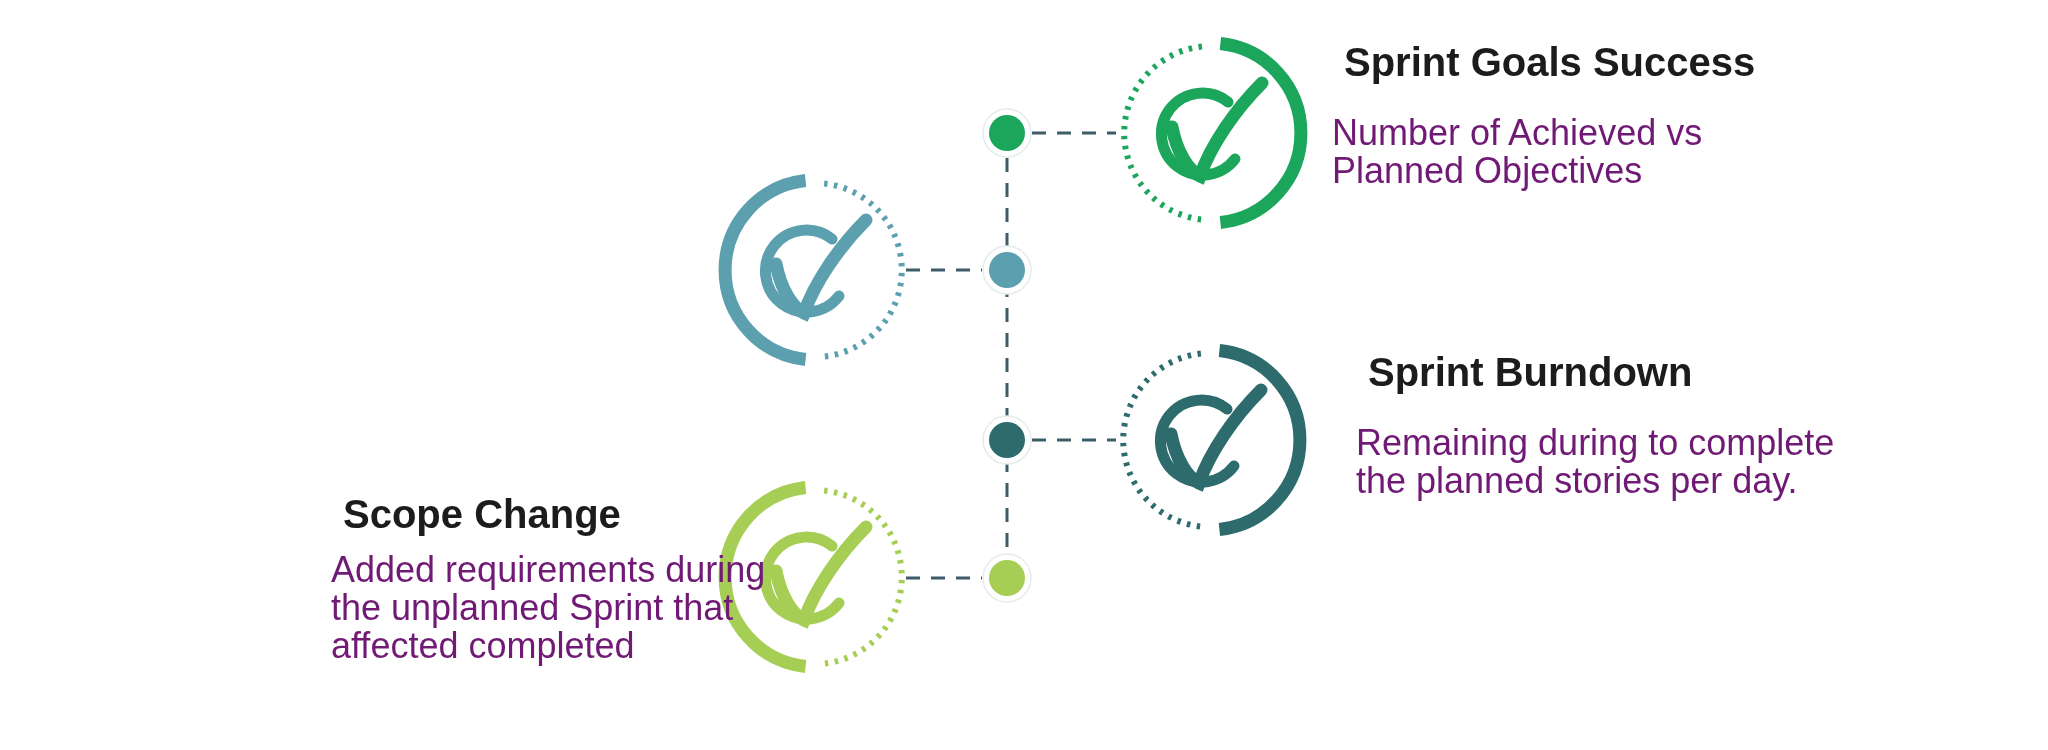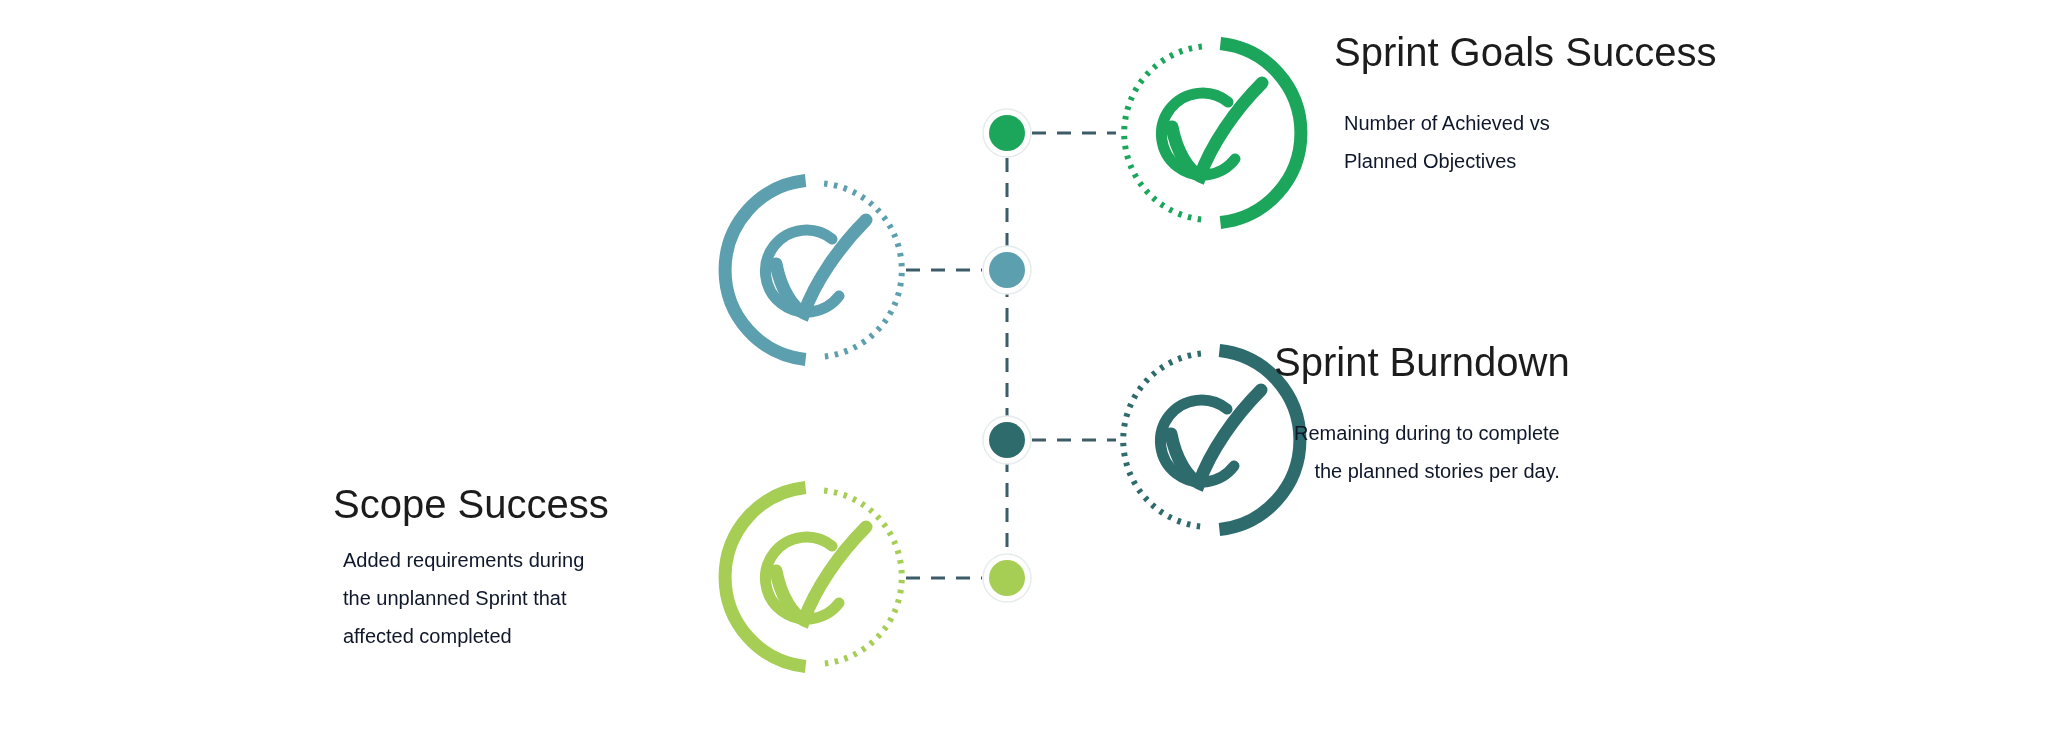--- a/index.html
+++ b/index.html
@@ -17,33 +17,33 @@
   }
   .icon {
     position: absolute;
     width: 200px;
     height: 200px;
   }
   .item-text {
     position: absolute;
   }
   .item-title {
-    margin: 2px;
-    font-weight: 400;
+    margin: 12px;
+    font-weight: 700;
     font-size: 40px;
     line-height: 1.2;
     color: #1c1c1c;
     letter-spacing: 0;
   }
   .item-desc {
-    margin: 12px;
+    margin: 0;
     font-weight: 400;
-    font-size: 20px;
+    font-size: 36px;
     line-height: 38px;
-    color: #0f172a;
+    color: #701a75;
     white-space: pre-line;
   }
   .gap-right .item-desc { margin-top: 28px; }
   .gap-left  .item-desc { margin-top: 13px; }
 </style>
 </head>
 <body>
 
 <div class="canvas">
 
@@ -115,26 +115,26 @@
     </g>
   </svg>
 
   <div class="item-text gap-right" style="left:1332px; top:26px;">
     <h2 class="item-title">Sprint Goals Success</h2>
     <p class="item-desc">Number of Achieved vs
 Planned Objectives</p>
   </div>
 
 
-  <div class="item-text gap-right" style="left:1272px; top:336px;text-align:right;">
+  <div class="item-text gap-right" style="left:1356px; top:336px;">
     <h2 class="item-title">Sprint Burndown</h2>
     <p class="item-desc">Remaining during to complete
 the planned stories per day.</p>
   </div>
 
   <div class="item-text gap-left" style="left:331px; top:478px;">
-    <h2 class="item-title">Scope Success</h2>
+    <h2 class="item-title">Scope Change</h2>
     <p class="item-desc">Added requirements during
 the unplanned Sprint that
 affected completed</p>
   </div>
 
 </div>
 
 </body></html>

